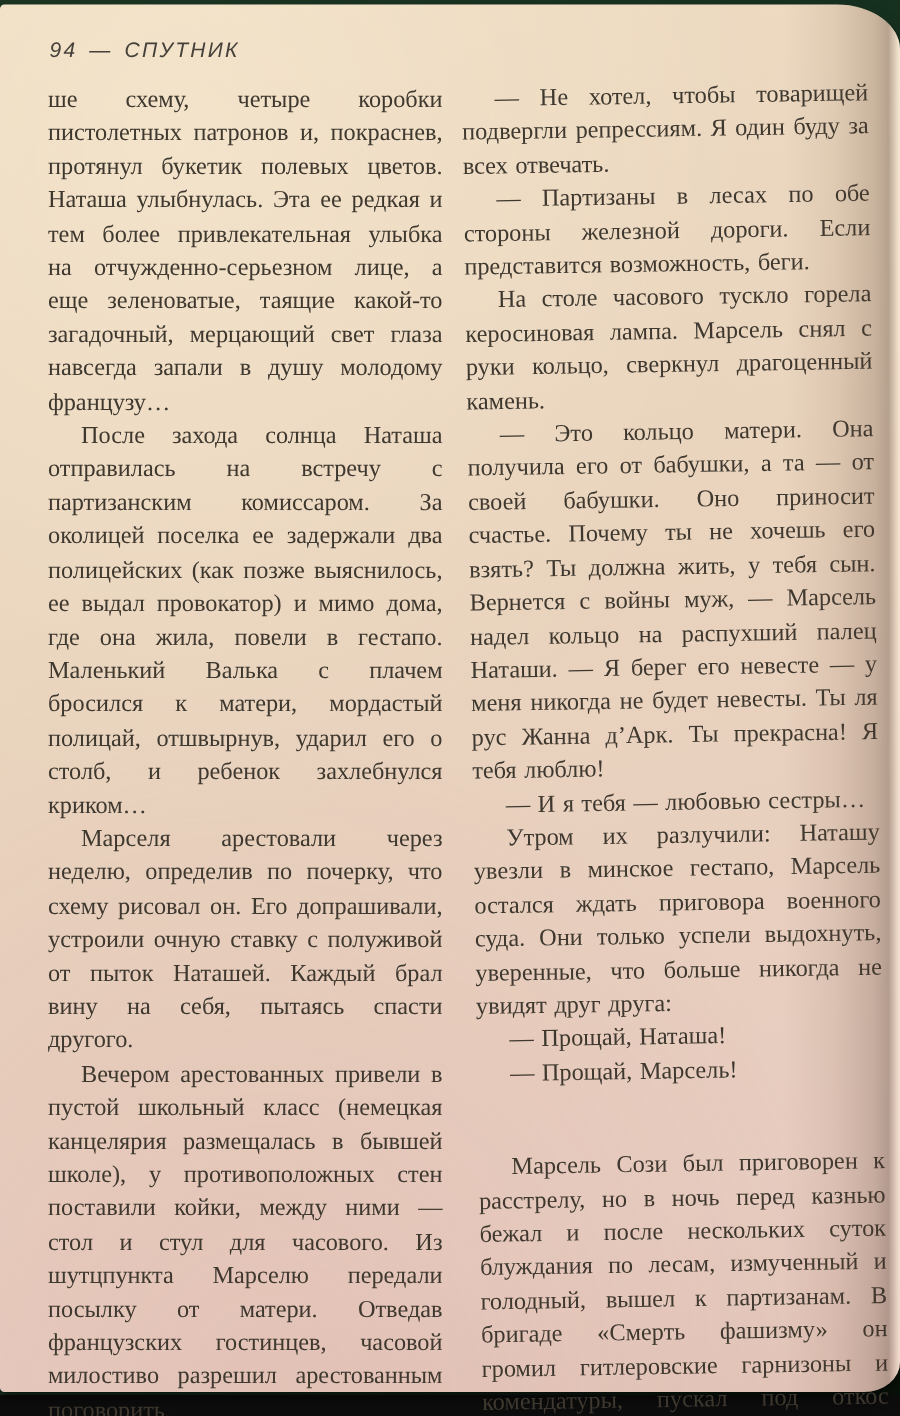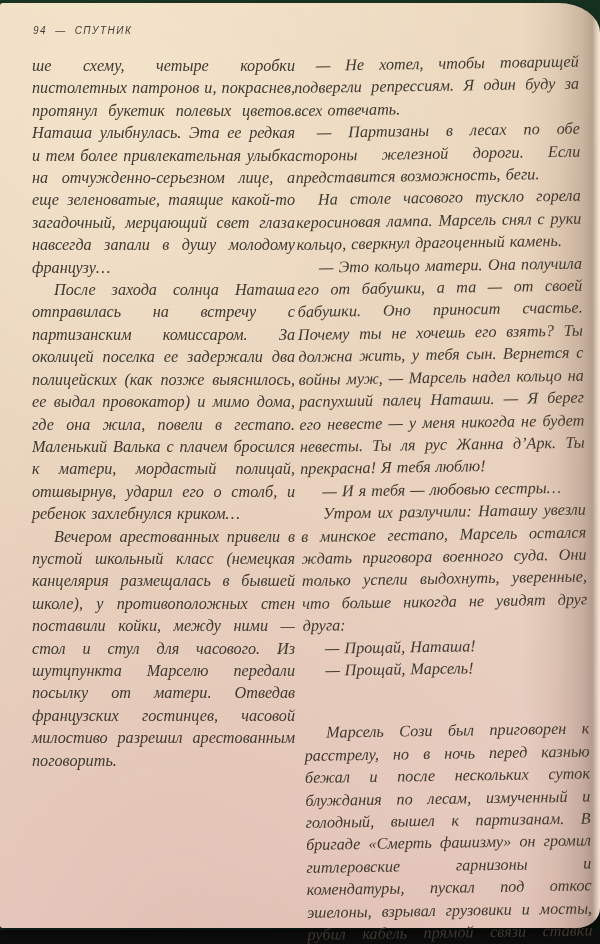--- a/index.html
+++ b/index.html
@@ -44,29 +44,29 @@
       rgba(110,80,60,0.10) 45%,
       rgba(80,55,40,0.22) 78%,
       rgba(60,40,30,0.30) 90%,
       rgba(255,244,226,0.45) 99%);
     pointer-events: none;
   }
   .header {
     position: absolute; top: 22px; left: 33px;
     font-family: "Liberation Sans", sans-serif;
     font-style: italic;
-    font-size: 10px;
+    font-size: 14px;
     letter-spacing: 1.5px;
     color: #46403a;
     white-space: nowrap;
   }
   .header .sep { margin: 0 8px; }
   .columns {
     position: absolute; top: 52px; left: 32px; right: 16px; bottom: 20px;
-    display: flex; gap: 4px; font-style: italic;
+    display: flex; gap: 18px;
   }
   .col { font-size: 16.2px; line-height: 22.4px; color: #3e382f; }
   .col-left  { width: 263px; flex: none; }
   .col-right {
     flex: 1;
     transform: rotate(-0.9deg);
     transform-origin: left 40%;
   }
   .col p {
     margin: 0;
@@ -86,20 +86,21 @@
 
     <div class="header">
       <span>94</span><span class="sep">—</span><span>СПУТНИК</span>
     </div>
 
     <div class="columns">
 
       <div class="col col-left">
         <p>ше схему, четыре коробки пистолетных патронов и, покраснев, протянул букетик полевых цветов. Наташа улыбнулась. Эта ее редкая и тем более привлекательная улыбка на отчужденно-серьезном лице, а еще зеленоватые, таящие какой-то загадочный, мерцающий свет глаза навсегда запали в душу молодому французу…</p>
         <p class="indent">После захода солнца Наташа отправилась на встречу с партизанским комиссаром. За околицей поселка ее задержали два полицейских (как позже выяснилось, ее выдал провокатор) и мимо дома, где она жила, повели в гестапо. Маленький Валька с плачем бросился к матери, мордастый полицай, отшвырнув, ударил его о столб, и ребенок захлебнулся криком…</p>
+        <p class="indent">Марселя арестовали через неделю, определив по почерку, что схему рисовал он. Его допрашивали, устроили очную ставку с полуживой от пыток Наташей. Каждый брал вину на себя, пытаясь спасти другого.</p>
         <p class="indent">Вечером арестованных привели в пустой школьный класс (немецкая канцелярия размещалась в бывшей школе), у противоположных стен поставили койки, между ними — стол и стул для часового. Из шутцпункта Марселю передали посылку от матери. Отведав французских гостинцев, часовой милостиво разрешил арестованным поговорить.</p>
 
       </div>
 
       <div class="col col-right">
         <p class="indent">— Не хотел, чтобы товарищей подвергли репрессиям. Я один буду за всех отвечать.</p>
         <p class="indent">— Партизаны в лесах по обе стороны железной дороги. Если представится возможность, беги.</p>
         <p class="indent">На столе часового тускло горела керосиновая лампа. Марсель снял с руки кольцо, сверкнул драгоценный камень.</p>
         <p class="indent">— Это кольцо матери. Она получила его от бабушки, а та — от своей бабушки. Оно приносит счастье. Почему ты не хочешь его взять? Ты должна жить, у тебя сын. Вернется с войны муж, — Марсель надел кольцо на распухший палец Наташи. — Я берег его невесте — у меня никогда не будет невесты. Ты ля рус Жанна д’Арк. Ты прекрасна! Я тебя люблю!</p>
         <p class="indent">— И я тебя — любовью сестры…</p>

